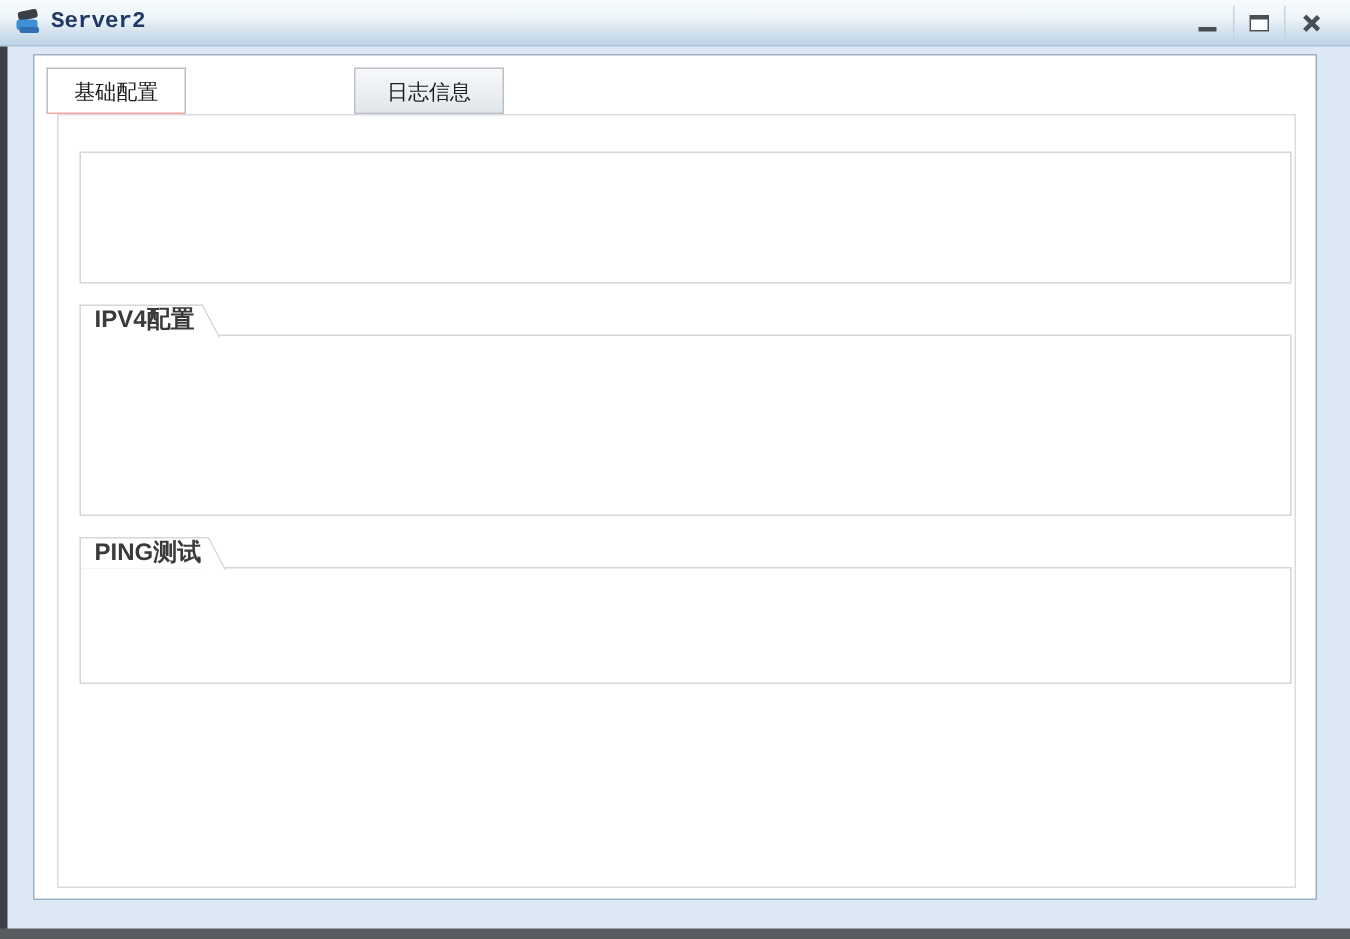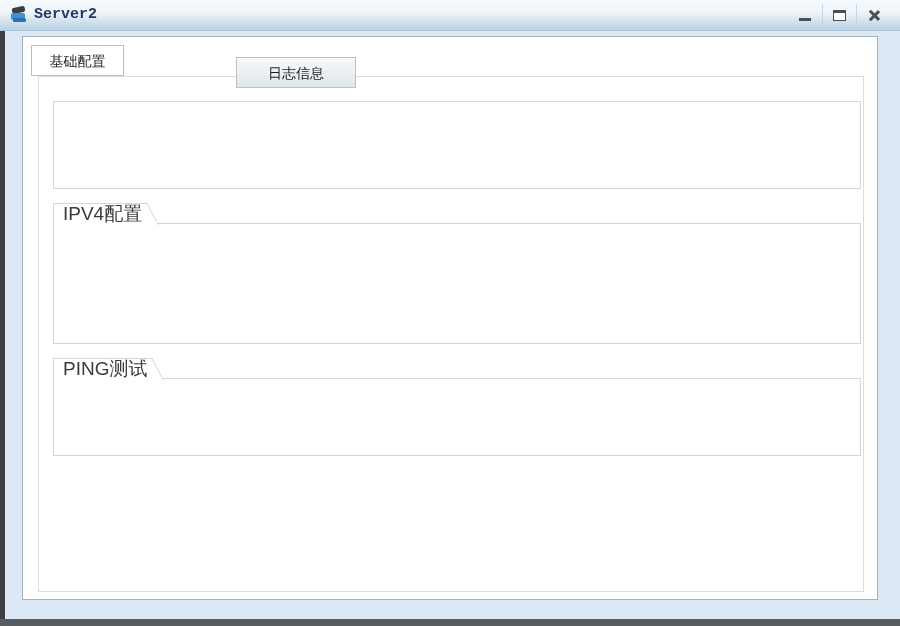--- a/index.html
+++ b/index.html
@@ -32,21 +32,21 @@
 
   
   .tab{position:absolute;top:8px;height:31px;line-height:31px;text-align:center;font-size:14px;color:#1c1c1c;
     background:linear-gradient(#f7f9fb,#e1e6ea);border:1px solid #b9bfc5;cursor:pointer;z-index:3;}
   .tab.active{background:#fff;border-bottom:1px solid #fca5a5;font-weight:normal;z-index:4;}
   .tabline{position:absolute;left:15px;top:39px;width:826px;height:516px;border:1px solid #d9dde1;background:#fff;z-index:1;}
 
   
   .groupbox{position:absolute;border:1px solid #d6d6d6;background:#fff;z-index:2;}
   .section-tab{position:absolute;background:#fff;border-top:1px solid #d6d6d6;border-left:1px solid #d6d6d6;
-    height:21px;line-height:20px;padding:0 2px 0 9px;font-size:19px;font-weight:normal;color:#3a3a3a;z-index:3;}
+    height:21px;line-height:20px;padding:0 2px 0 9px;font-size:16px;font-weight:bold;color:#3a3a3a;z-index:3;}
   .section-tab::after{content:"";position:absolute;top:-1px;right:-9px;width:16px;height:21px;background:#fff;
     border-top:1px solid #d6d6d6;border-right:1px solid #d6d6d6;transform:skewX(28deg);z-index:-1;}
 
   .fldlabel{position:absolute;font-size:14px;color:#000;}
   .textinput{position:absolute;border:1px solid #7f7f7f;background:#fff;font-size:14px;padding:0 6px;color:#000;outline:none;}
   .ipbox{position:absolute;border:1px solid #6e6e6e;background:#fff;display:flex;align-items:center;
     justify-content:space-evenly;font-size:14px;color:#000;cursor:text;}
   .ipbox span{display:inline-block;}
   .hint{position:absolute;font-size:14px;color:#000;}
 
@@ -82,21 +82,21 @@
       </button>
     </div>
   </div>
 
   <div class="edge-left"></div>
   <div class="edge-bottom"></div>
 
   <div class="panel">
 
     <div class="tab active" style="left:8px;width:93px;">基础配置</div>
-    <div class="tab" style="left:213px;width:120px;margin-top:12px;">日志信息</div>
+    <div class="tab" style="left:213px;width:100px;">日志信息</div>
     <div class="tabline"></div>
 
     <div class="groupbox" style="left:30px;top:64px;width:808px;height:88px;"></div>
     <span class="fldlabel" style="left:66px;top:100px;">Mac地址:</span>
     <input class="textinput" style="left: 214px; top: 93px; width: 331px; height: 27px;" value="54-89-98-94-12-C8">
     <span class="hint" style="left:576px;top:96px;">(格式:00-01-02-03-04-05)</span>
 
     <div class="section-tab" style="left:30px;top:166px;">IPV4配置</div>
     <div class="groupbox" style="left:30px;top:186px;width:808px;height:121px;"></div>
 

